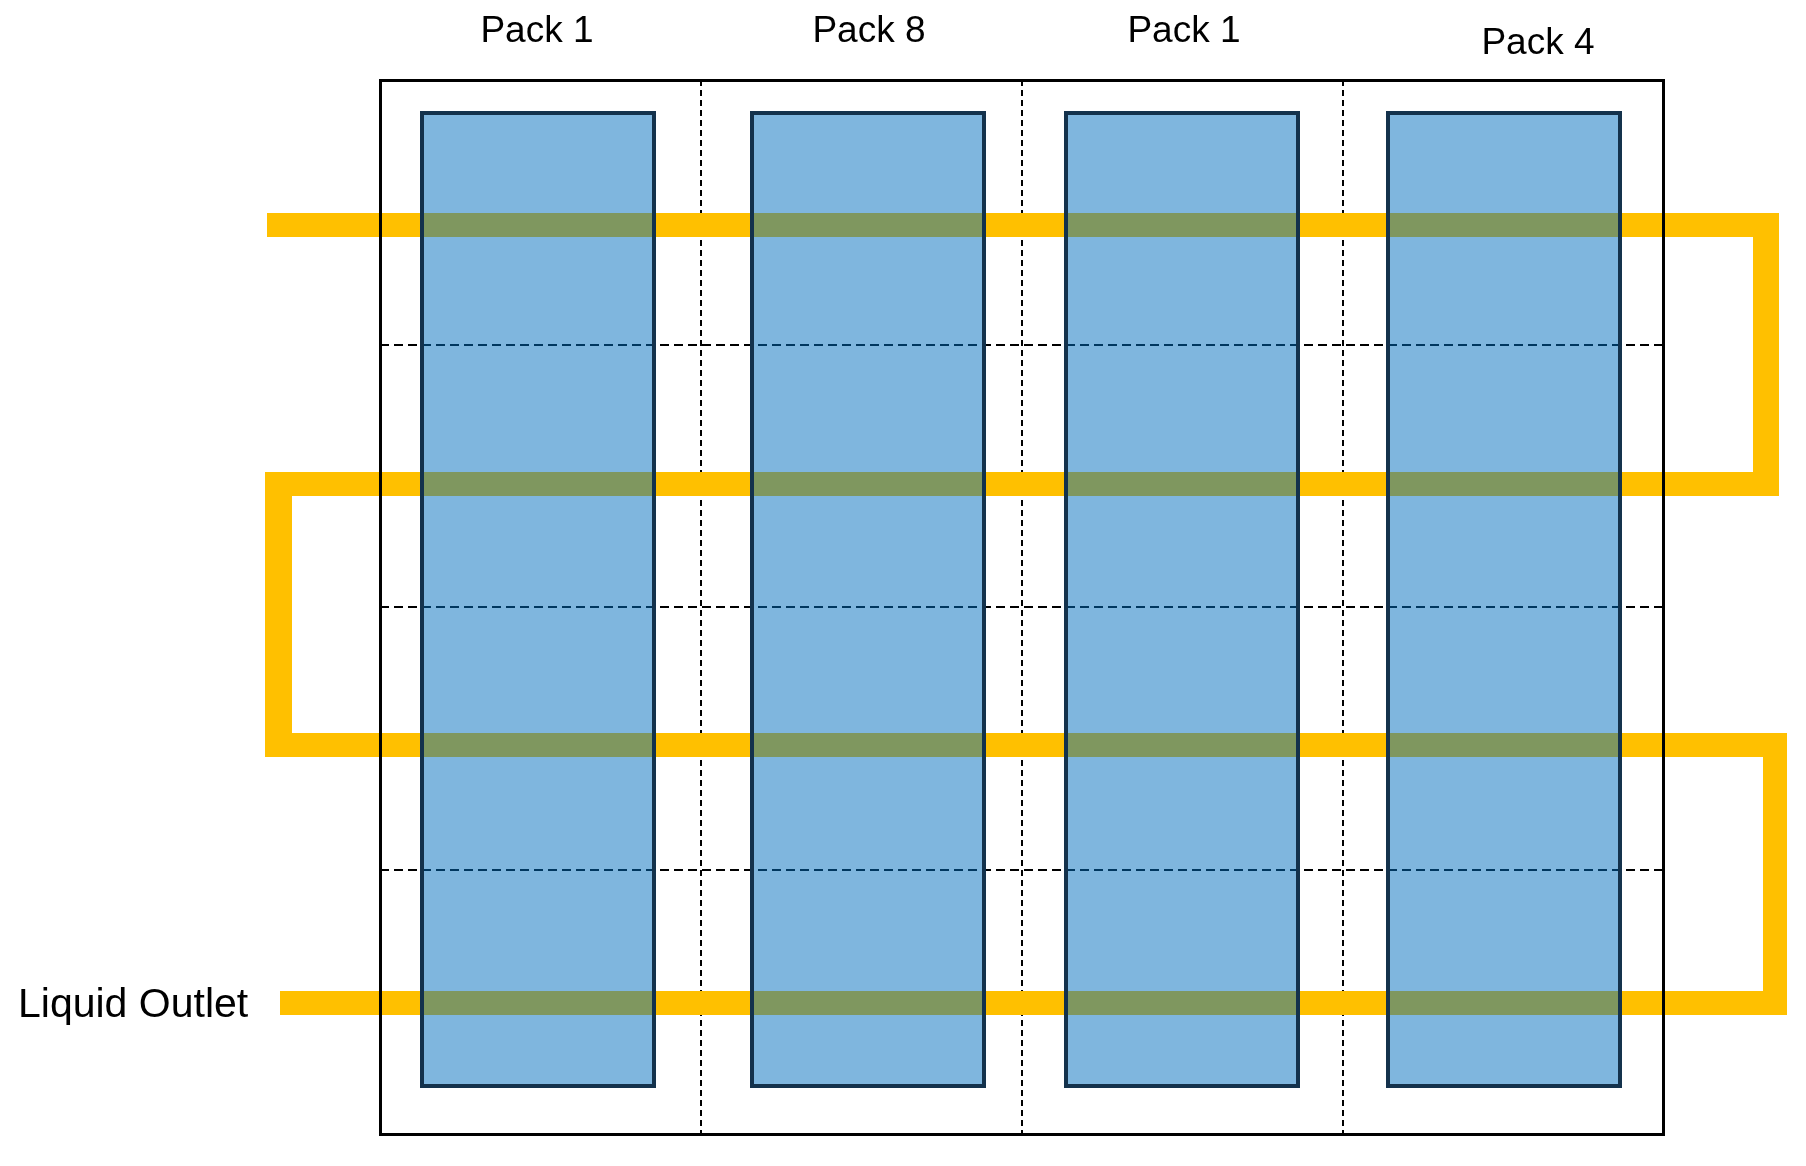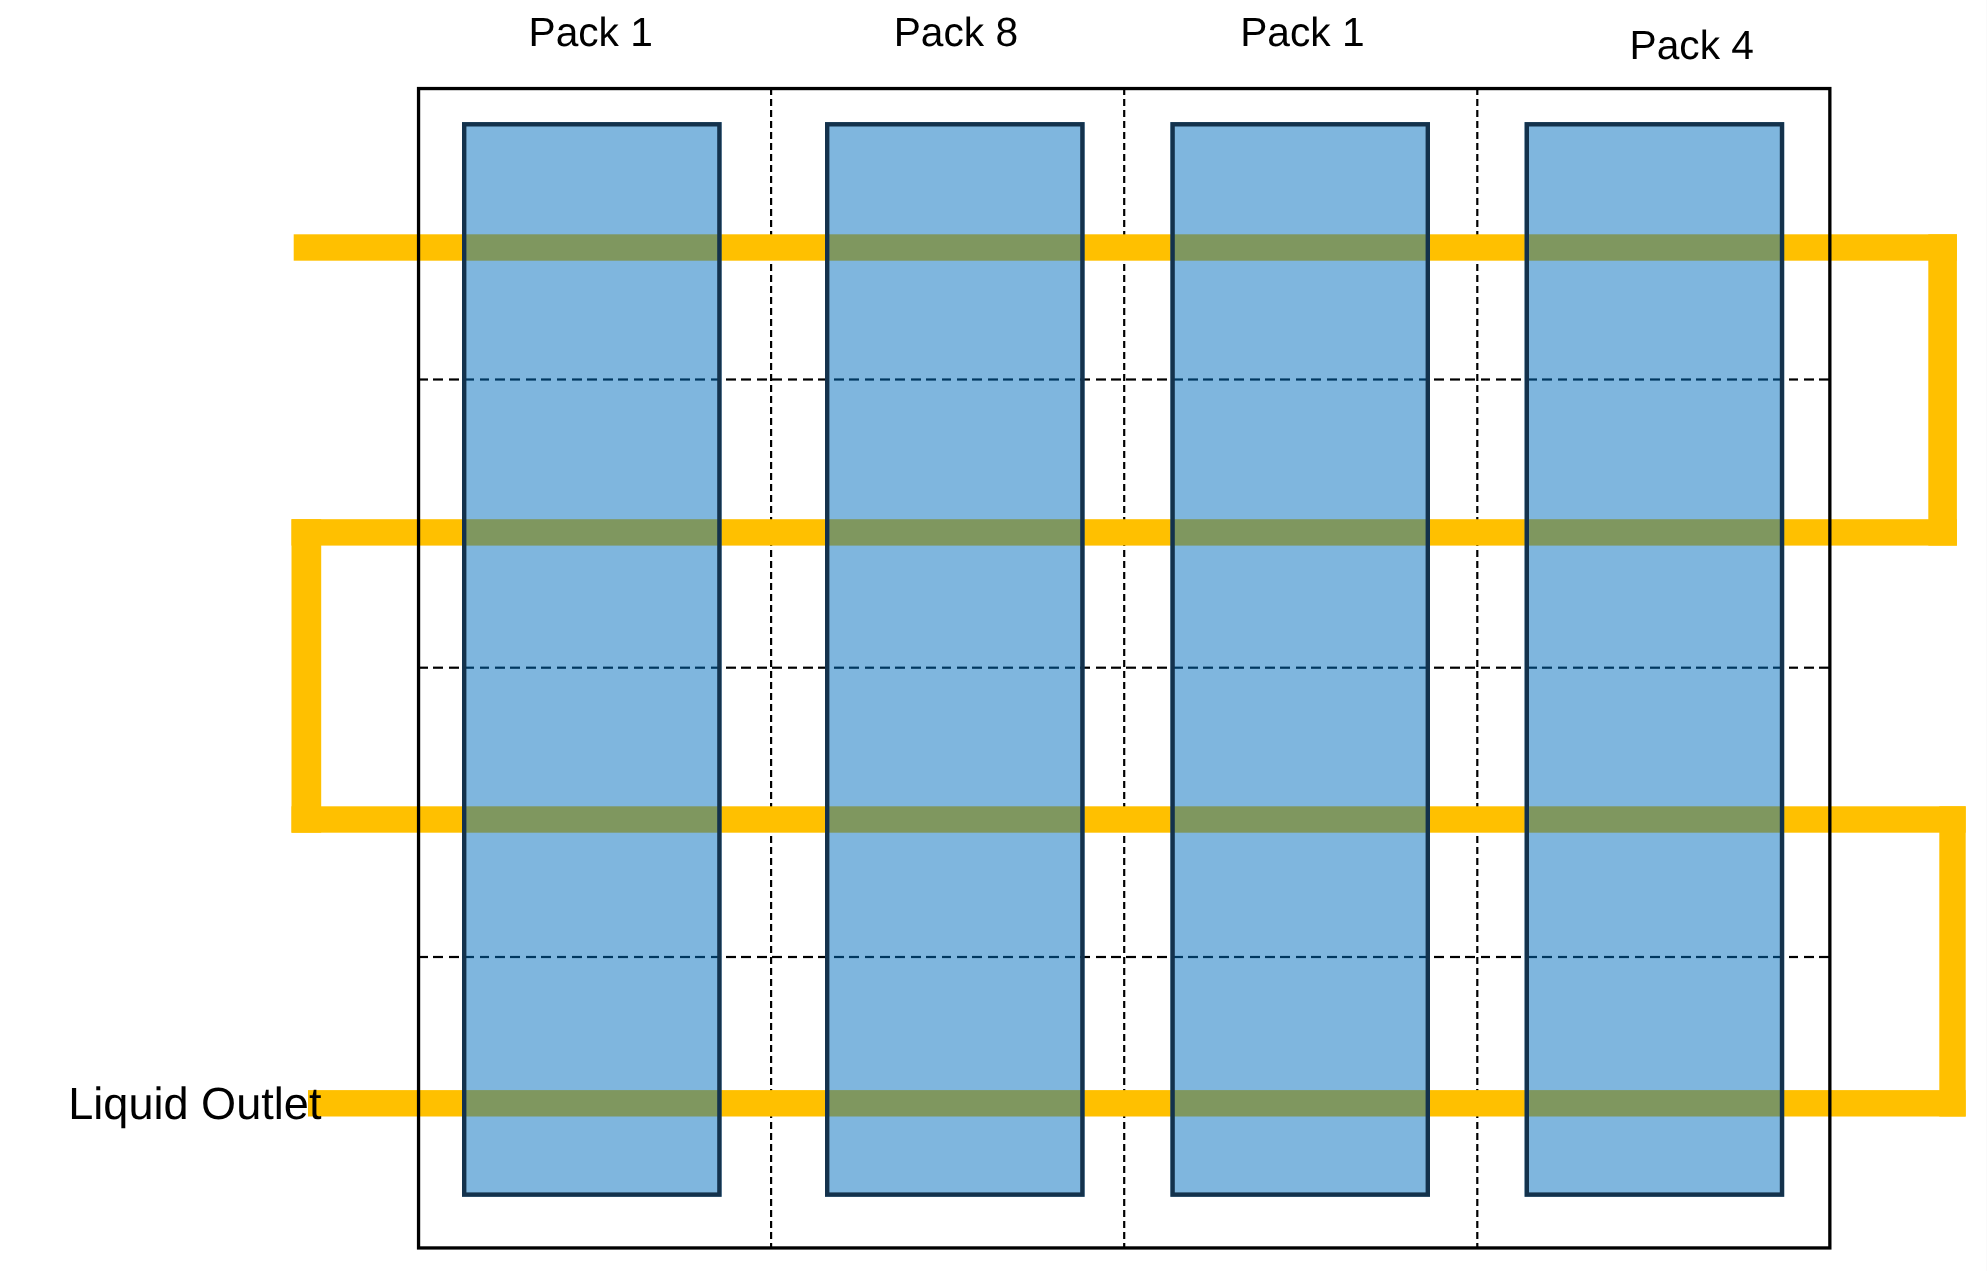--- a/index.html
+++ b/index.html
@@ -83,21 +83,21 @@
   .pack-label.l3{left:1184px;}
   .pack-label.l4{left:1506px;top:20px;margin-left:32px;}
   .port-label{
     position:absolute;
     font-size:41px;line-height:48px;
     color:var(--text);
     white-space:nowrap;
     z-index:5;
   }
   .port-label.inlet{left:28px;top:201px;}
-  .port-label.outlet{left:18px;top:979px;margin-left:44px;}
+  .port-label.outlet{left:18px;top:979px;}
 </style>
 </head>
 <body>
 
 <div class="canvas">
 
   <div class="grid-v v1"></div>
   <div class="grid-v v2"></div>
   <div class="grid-v v3"></div>
   <div class="grid-h h1"></div>

